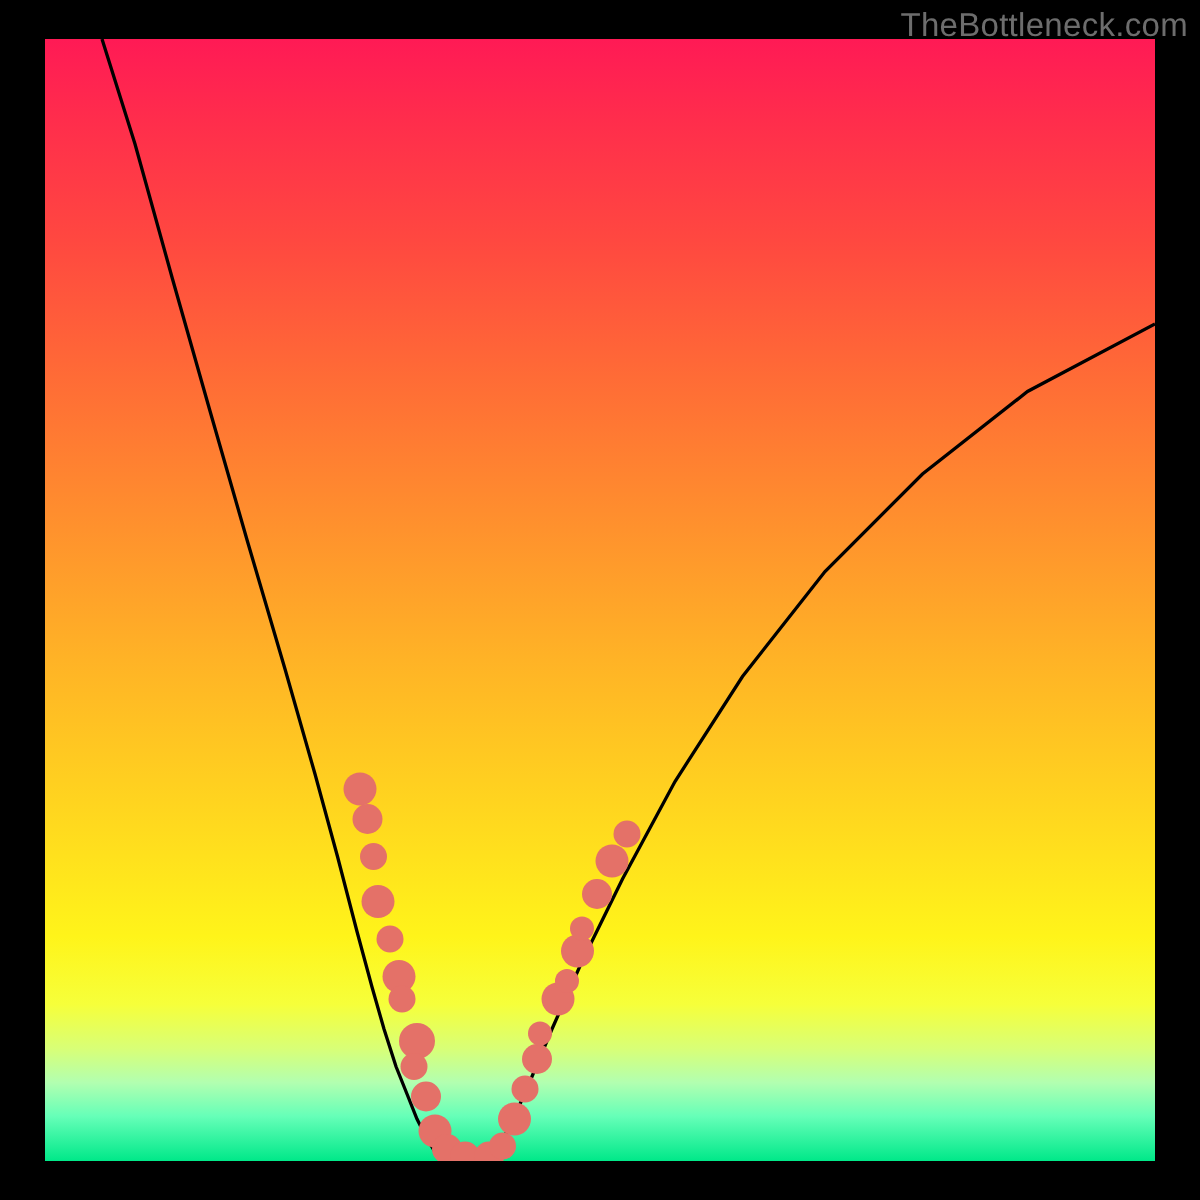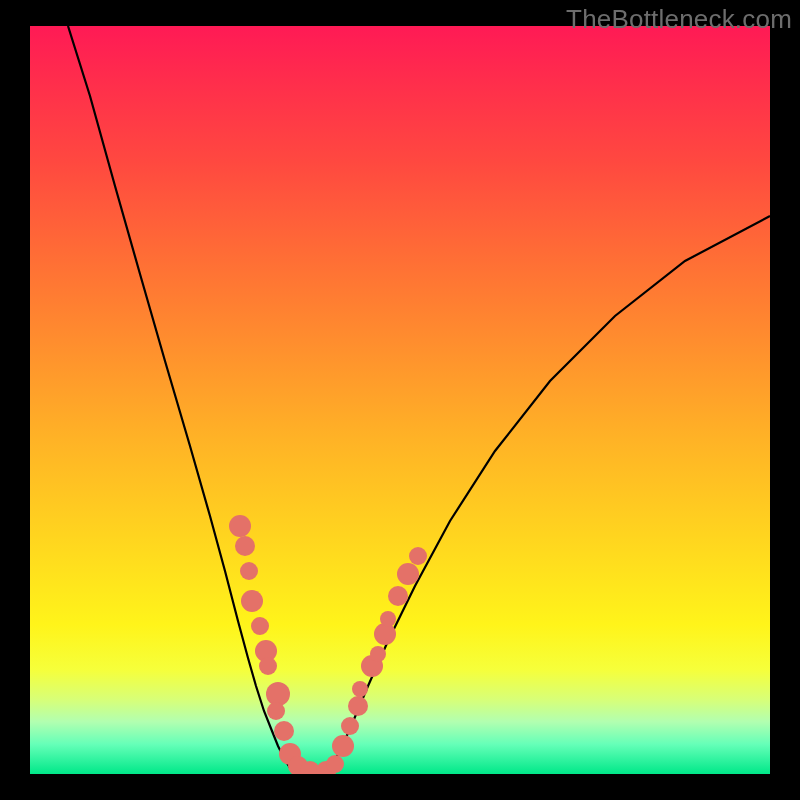--- a/index.html
+++ b/index.html
@@ -39,21 +39,21 @@
       #b2ffb0 93%,
       #66ffb8 96%,
       #00e889 100%
     );
   }
   .watermark {
     position: absolute;
     top: 4px;
     right: 8px;
     color: #6d6d6d;
-    font-size: 26px;
+    font-size: 22px;
     font-weight: 500;
     letter-spacing: 0.2px;
     user-select: none;
   }
   svg.curve {
     position: absolute;
     left: 0;
     top: 0;
     width: 740px;
     height: 748px;

